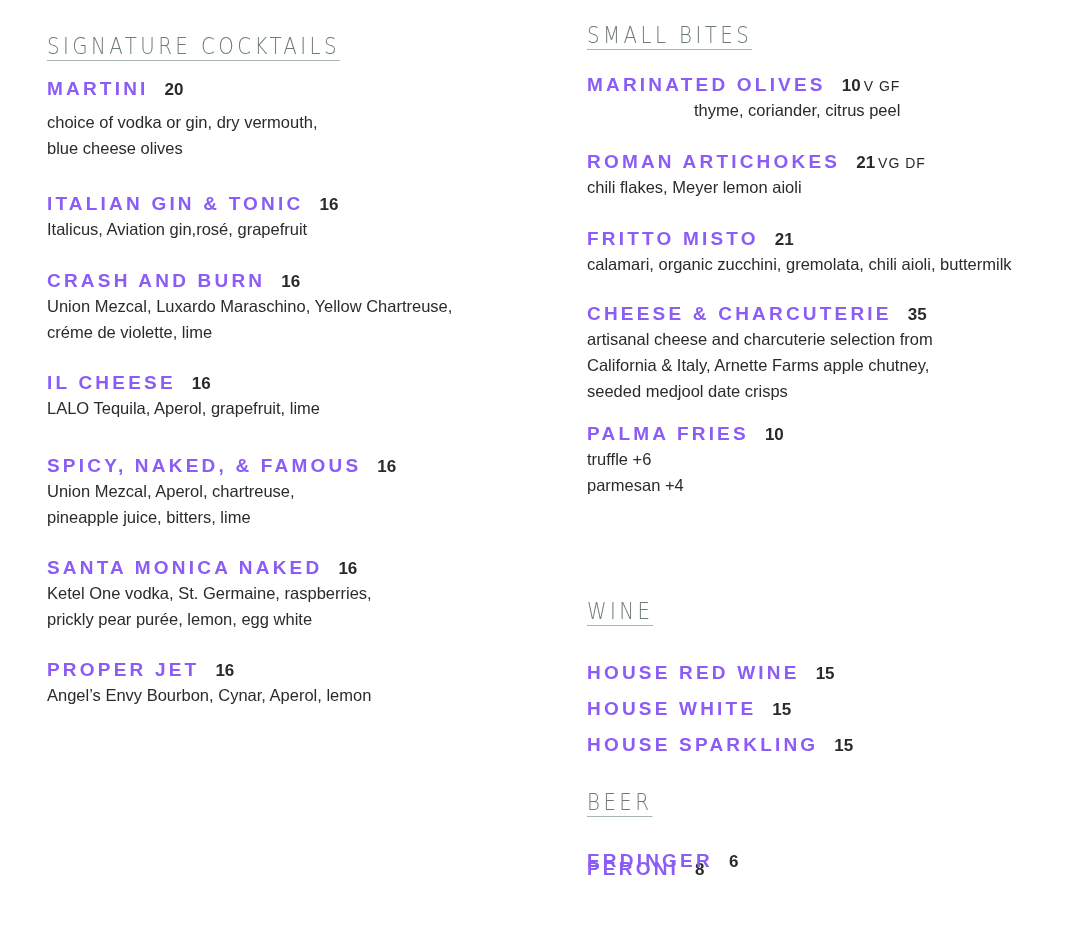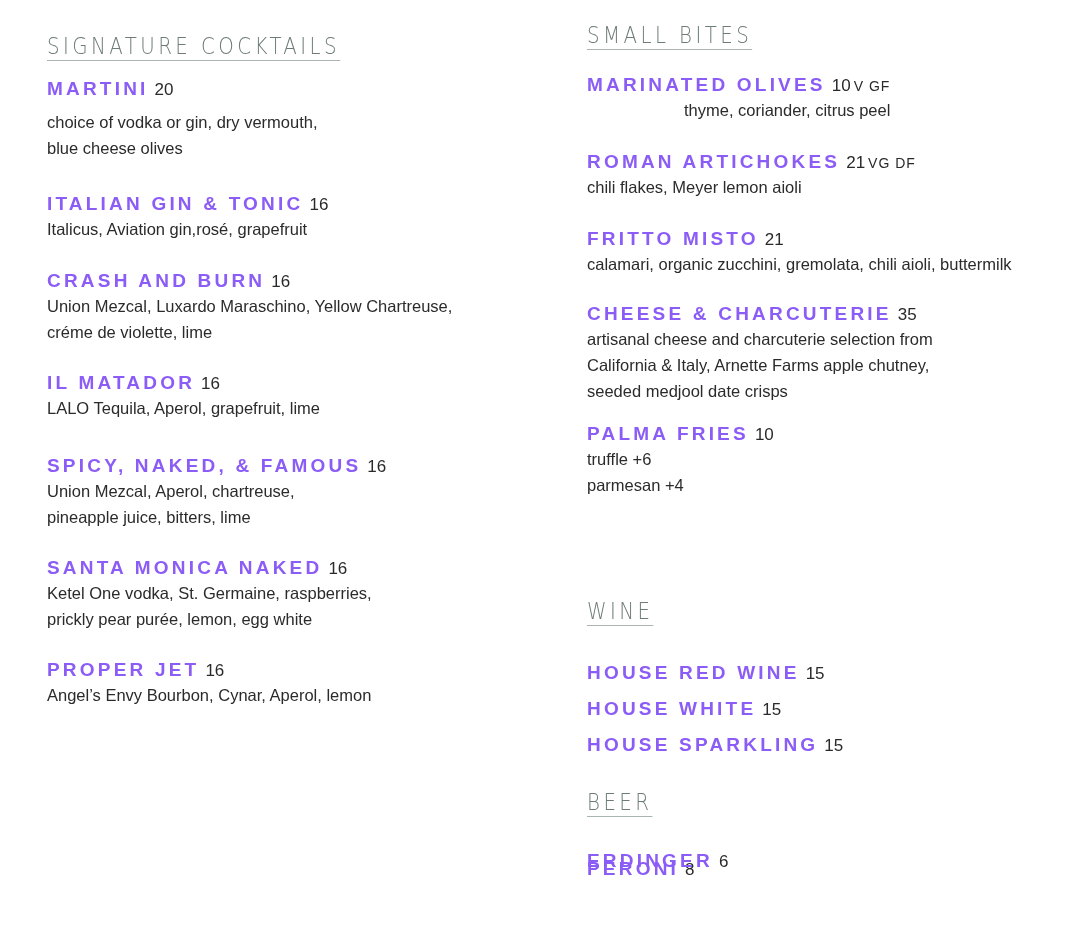--- a/index.html
+++ b/index.html
@@ -17,22 +17,22 @@
       color: #6e7c78; padding-bottom: 1px;
       border-bottom: 1.5px solid #a9b5b1; display: inline-block;
       transform: scaleX(0.86); transform-origin: left center;
       line-height: 26px;
     }
     .item-name {
       font-family: "Liberation Sans", sans-serif; font-weight: 700;
       font-size: 19px; letter-spacing: 3.2px; color: #8b5cf6;
     }
     .item-price {
-      font-family: "Liberation Sans", sans-serif; font-weight: 400;
-      font-size: 17px; color: #2a2a2a; margin-left: 6px;
+      font-family: "Liberation Sans", sans-serif; font-weight: 700;
+      font-size: 17px; color: #2a2a2a; margin-left: 16px;
     }
     .item-tags {
       font-size: 14px; color: #2a2a2a; margin-left: 3px; letter-spacing: 1px;
     }
     .item-desc {
       font-family: "Liberation Sans", sans-serif; font-size: 16.5px;
       line-height: 26px; color: #2b2b2b; white-space: nowrap;
     }
     .item-head { line-height: 22px; }
   </style>
@@ -55,21 +55,21 @@
     <div class="item-desc">Italicus, Aviation gin,rosé, grapefruit</div>
   </div>
 
   <div class="abs" style="top:270px;">
     <div class="item-head"><span class="item-name">CRASH AND BURN</span><span class="item-price">16</span></div>
     <div class="item-desc">Union Mezcal, Luxardo Maraschino, Yellow Chartreuse,</div>
     <div class="item-desc">créme de violette, lime</div>
   </div>
 
   <div class="abs" style="top:372px;">
-    <div class="item-head"><span class="item-name">IL MATADOR</span><span class="item-price">16</span></div>
+    <div class="item-head"><span class="item-name">IL CHEESE</span><span class="item-price">16</span></div>
     <div class="item-desc">LALO Tequila, Aperol, grapefruit, lime</div>
   </div>
 
   <div class="abs" style="top:455px;">
     <div class="item-head"><span class="item-name">SPICY, NAKED, &amp; FAMOUS</span><span class="item-price">16</span></div>
     <div class="item-desc">Union Mezcal, Aperol, chartreuse,</div>
     <div class="item-desc">pineapple juice, bitters, lime</div>
   </div>
 
   <div class="abs" style="top:557px;">

